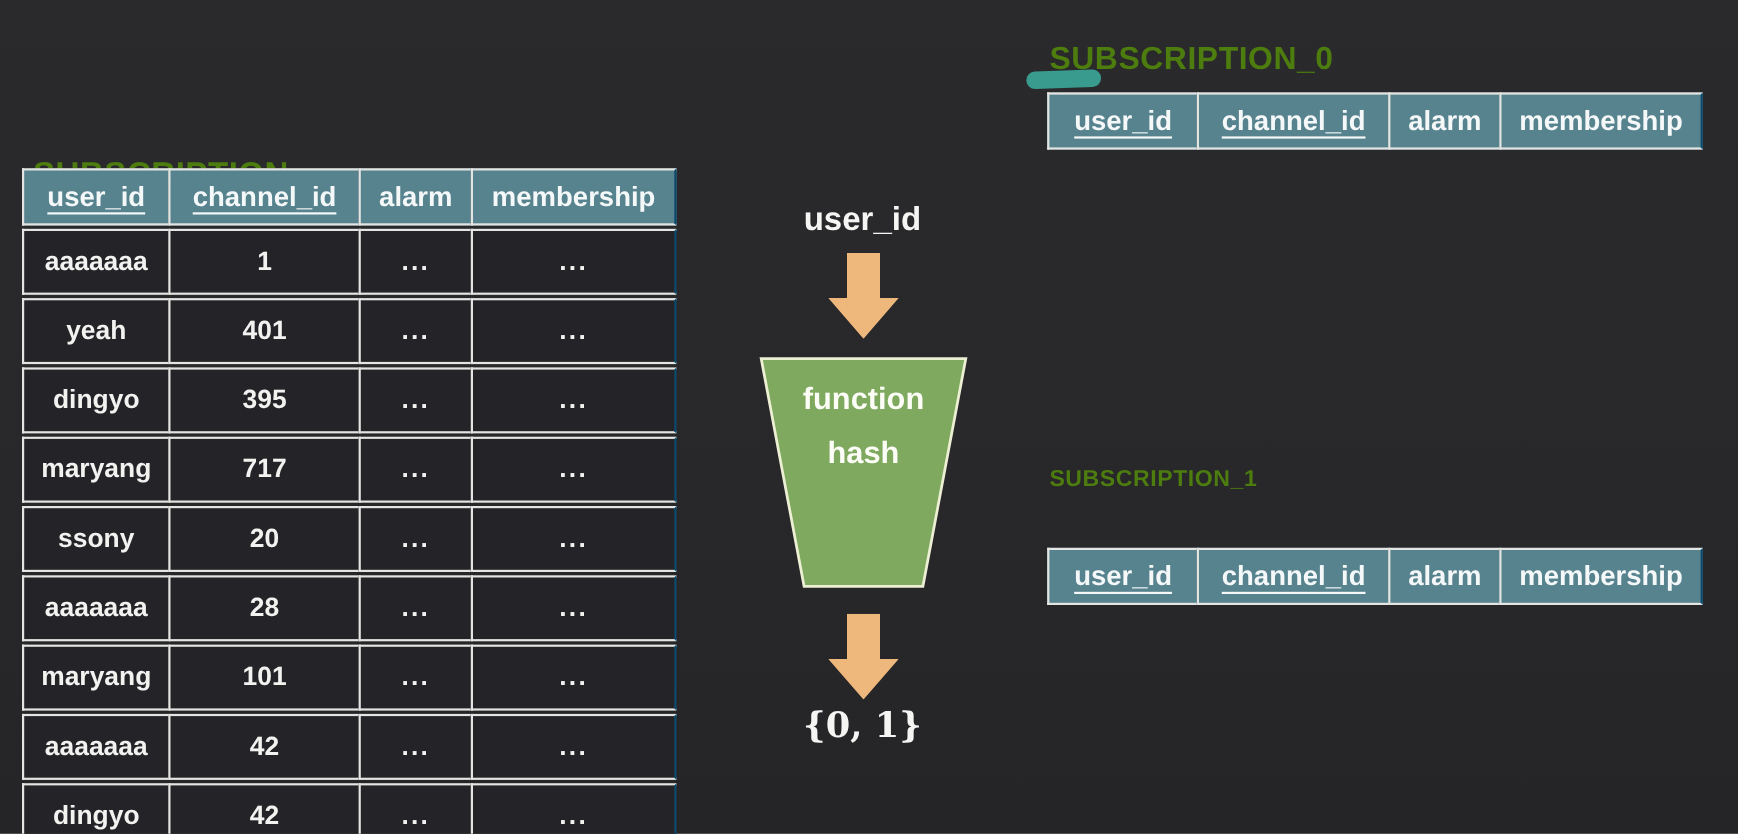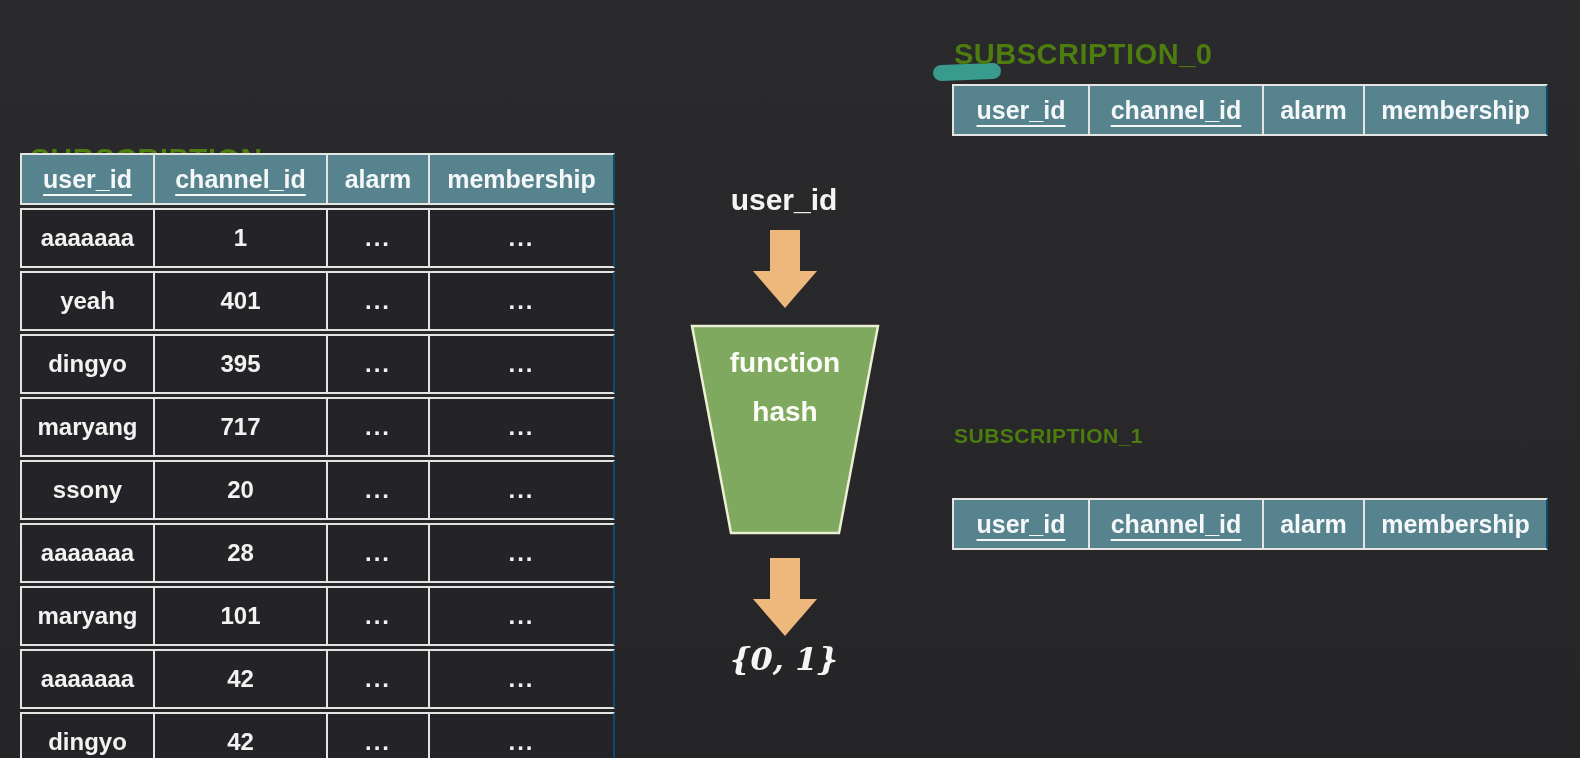--- a/index.html
+++ b/index.html
@@ -31,21 +31,20 @@
   }
   .pk{text-decoration:underline;text-underline-offset:6px;text-decoration-thickness:2px;}
   .dots{letter-spacing:2px;font-weight:700;}
   .midlabel{color:#f5f5f3;font-weight:700;font-size:30px;text-align:center;}
   .funnel-text{
     color:#fdfdf8;font-weight:700;font-size:28px;text-align:center;line-height:49px;
   }
   .setlabel{
     color:#f5f5f3;font-weight:700;font-size:32px;text-align:center;
     font-family:"DejaVu Serif",serif;
-    font-style:italic;
   }
   .marker{
     background:#3aa093;border-radius:9px;transform:rotate(-2deg);opacity:0.95;
   }
   .w1{width:133px;} .w2{width:173px;} .w3{width:102px;} .w4{width:187px;}
   .s1{width:136px;} .s2{width:174px;} .s3{width:101px;} .s4{width:185px;}
 </style>
 </head>
 <body>
 

